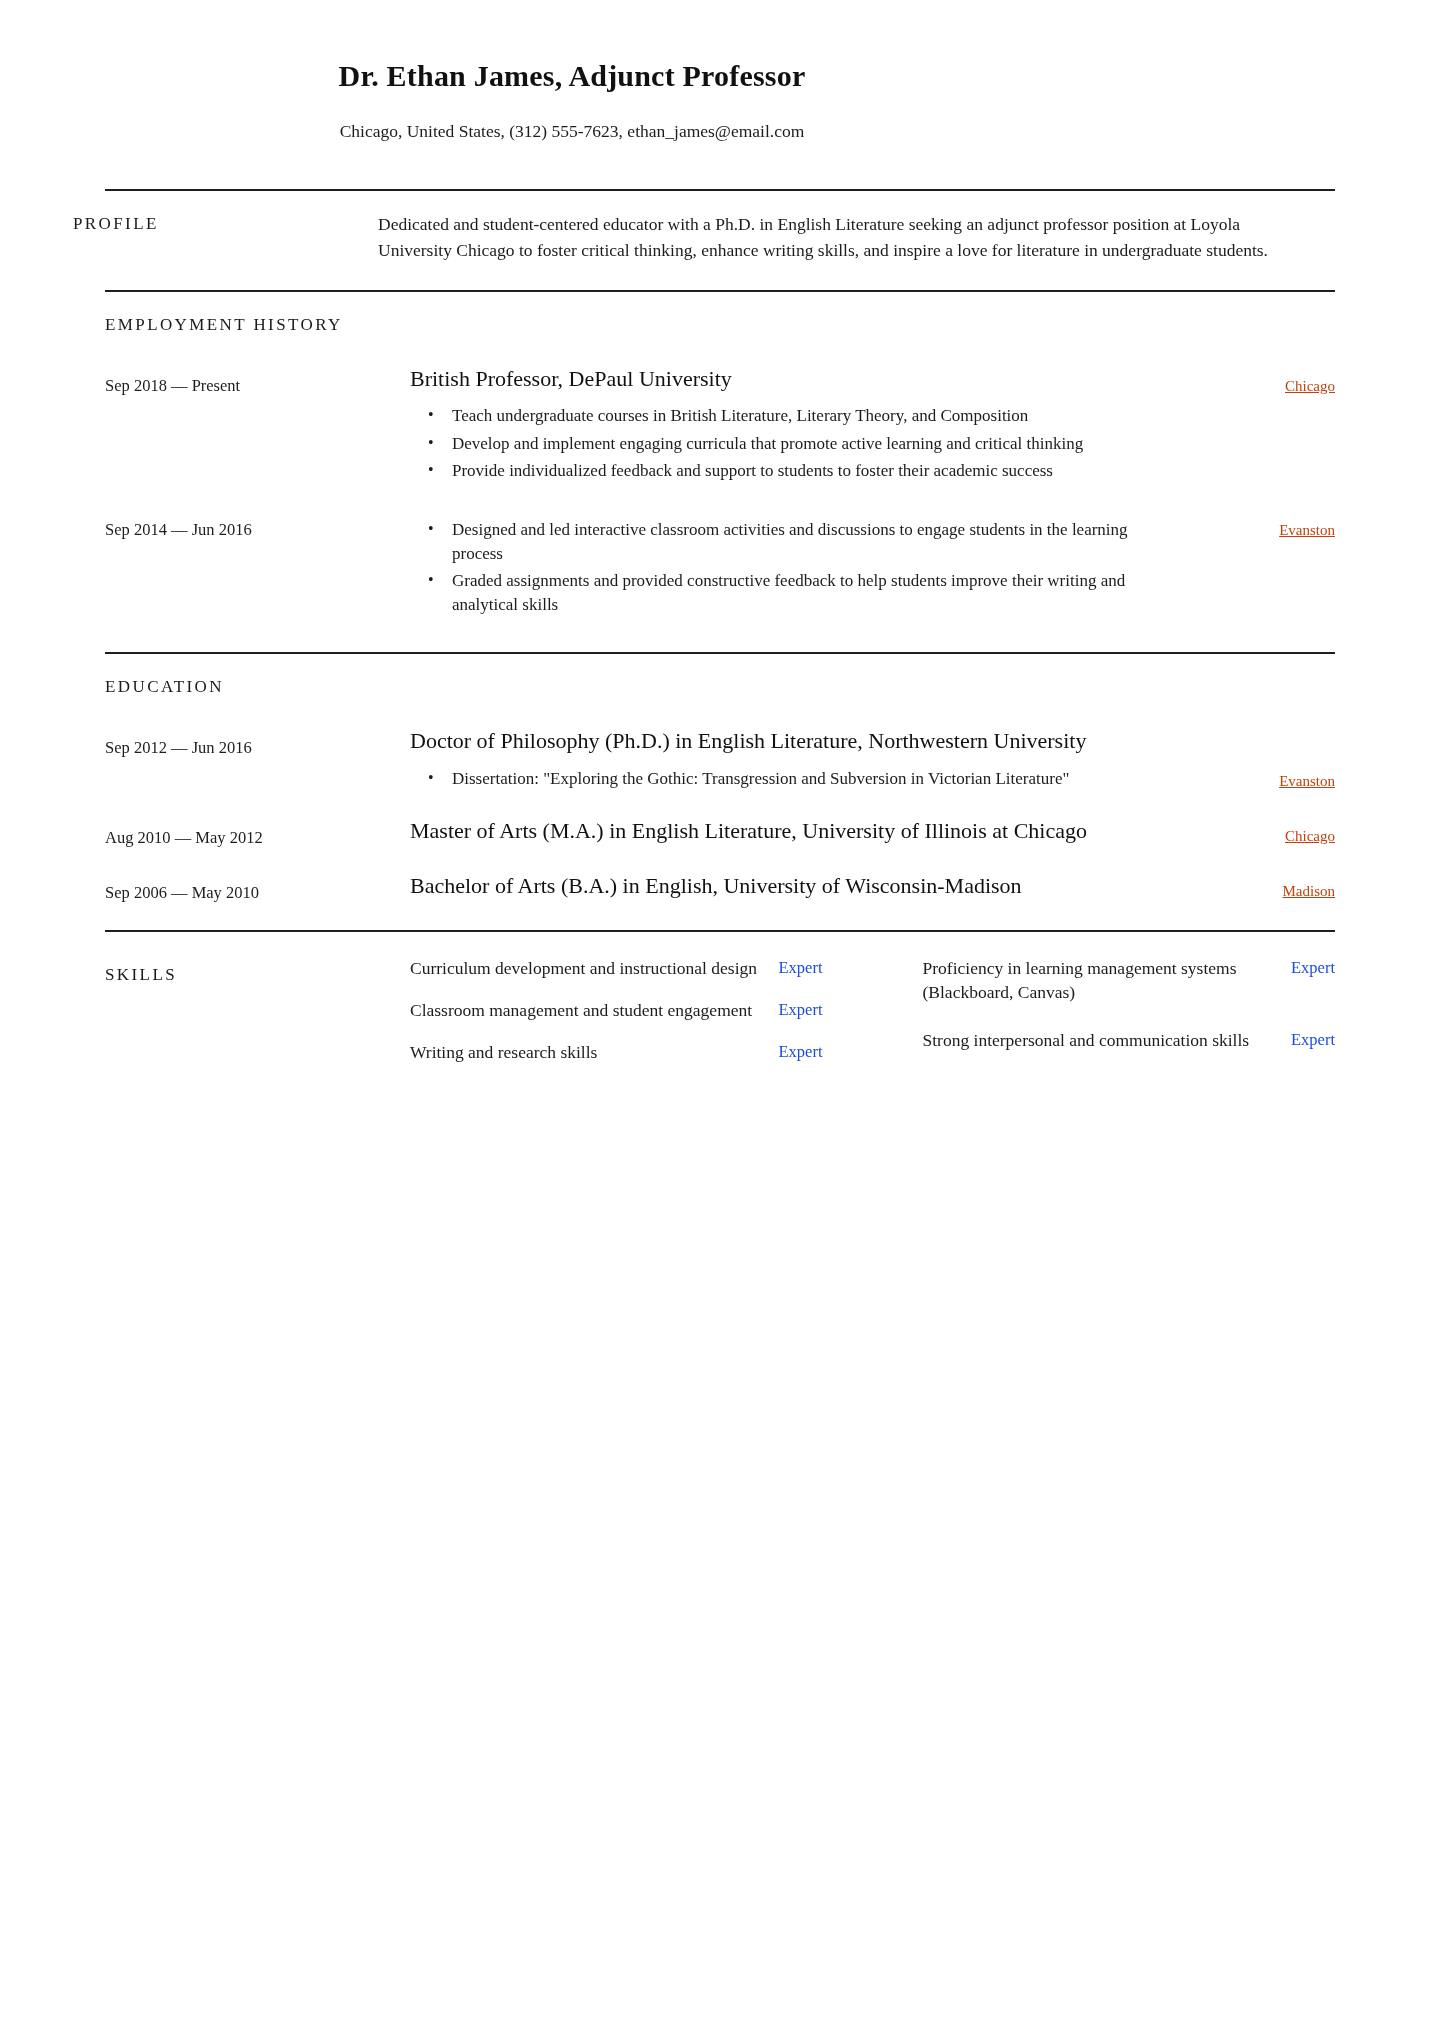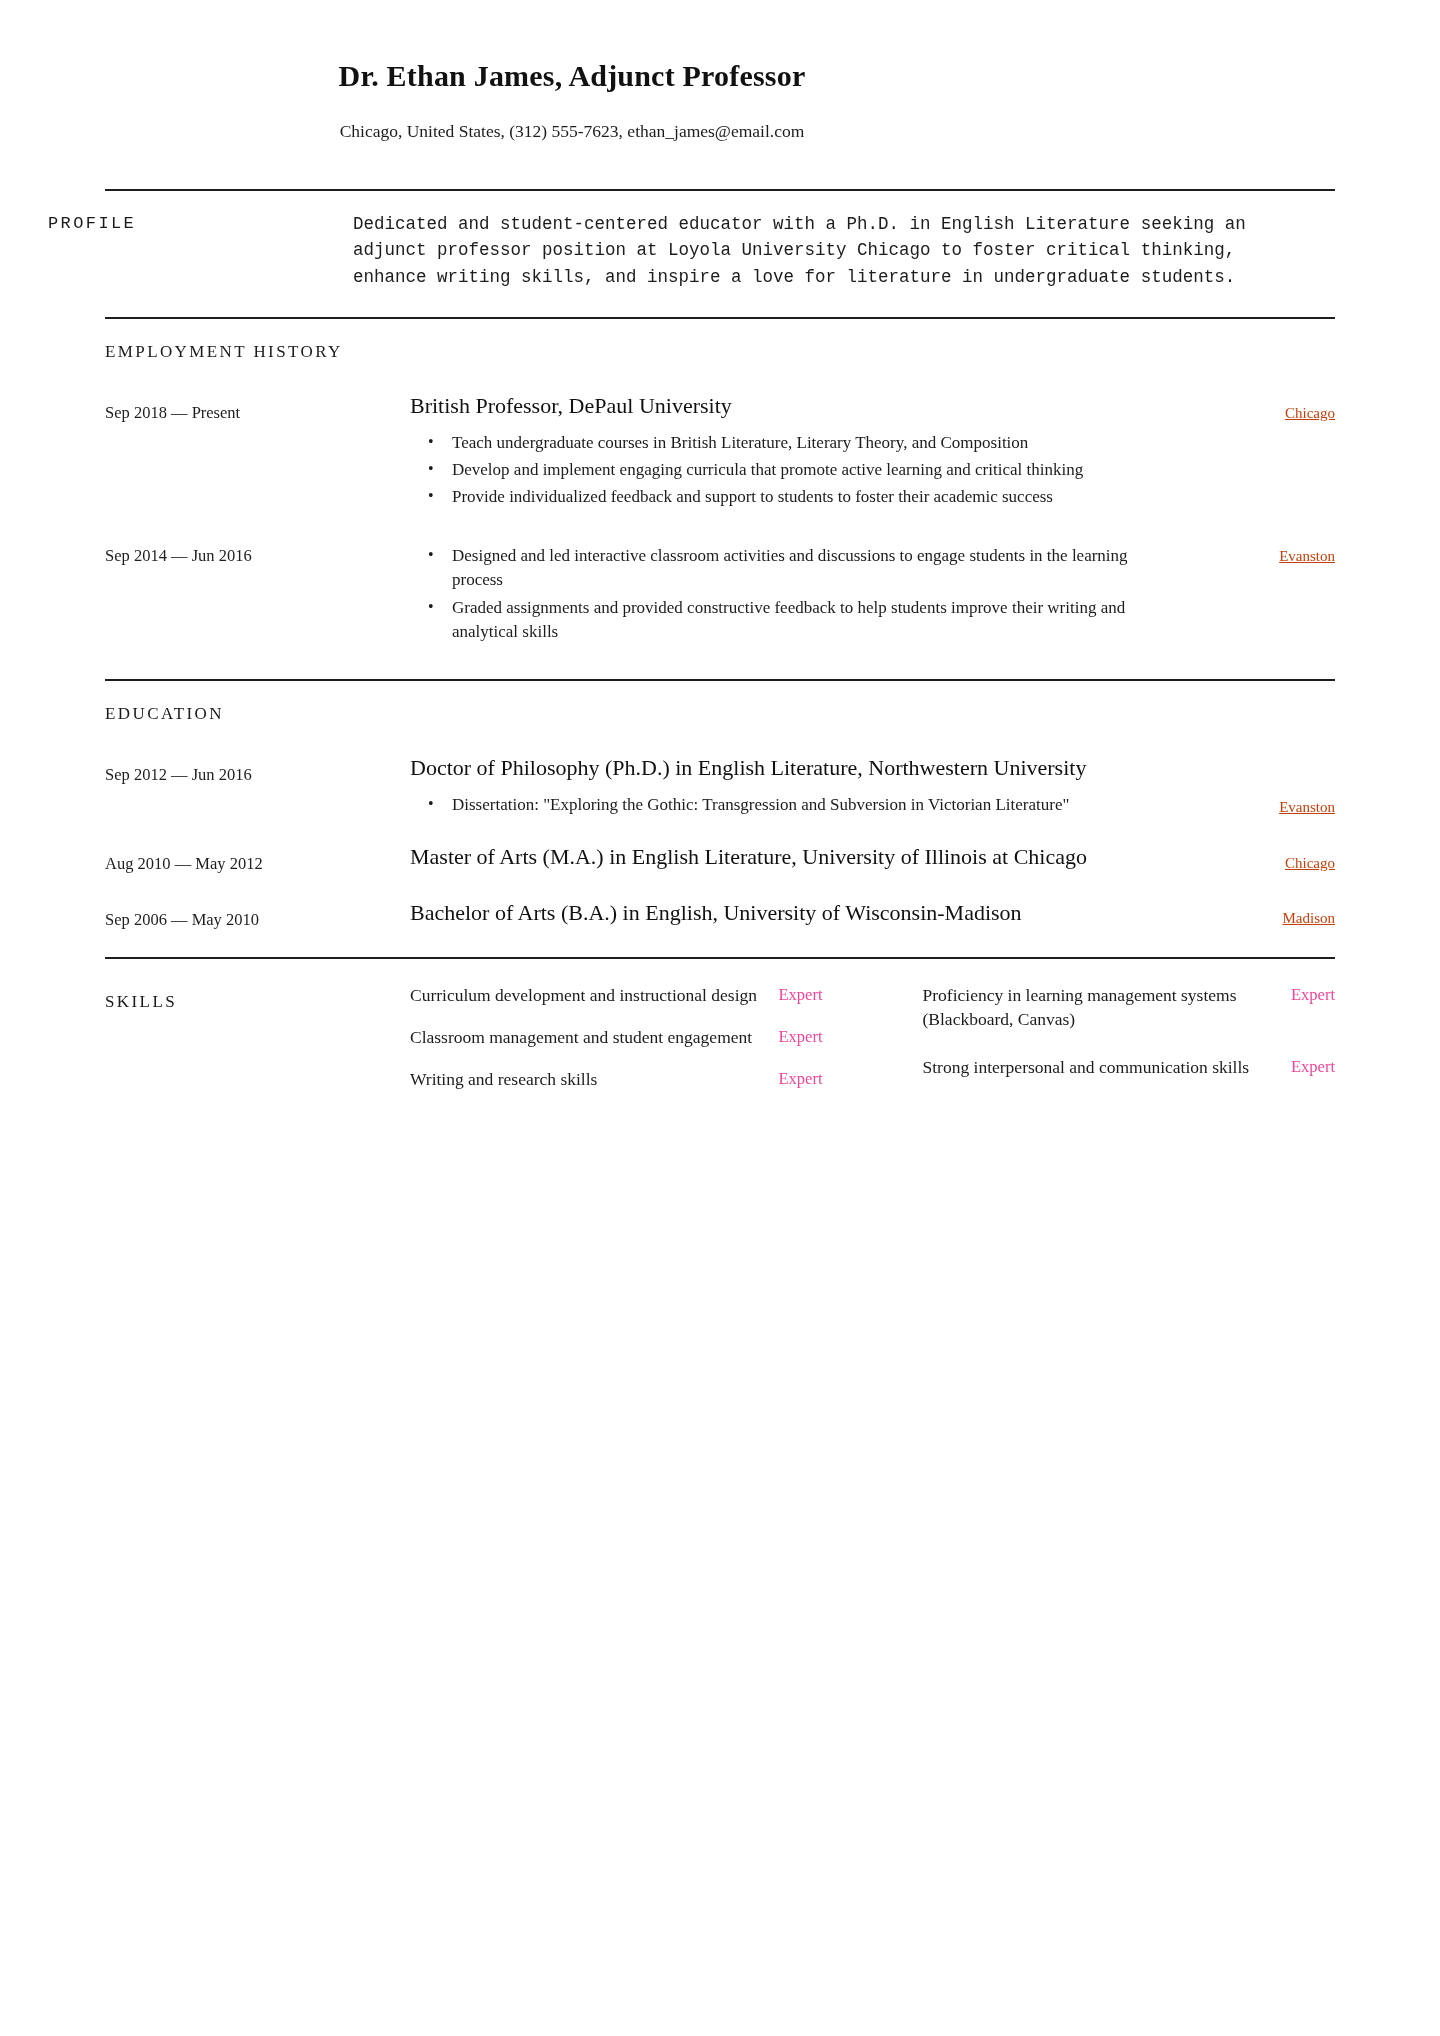--- a/index.html
+++ b/index.html
@@ -49,24 +49,23 @@
     border: 0;
     border-top: 2px solid #1e1e1e;
     margin: 0;
     width: 1230px;
     margin-left: 105px;
   }
   .rule.top-rule { margin-top: 46px; }
 
   .section {
     width: 1230px;
-    margin-left: 48px;
-    display: flex;
-    box-sizing: border-box;
-    font-family: Liberation Mono, monospace;
+    margin-left: 73px;
+    display: flex;
+    box-sizing: border-box;
   }
 
   .col-label {
     width: 305px;
     flex: 0 0 305px;
     box-sizing: border-box;
     padding-top: 22px;
   }
   .col-body {
     flex: 1 1 auto;
@@ -203,21 +202,21 @@
   .skill-name {
     flex: 1 1 auto;
     font-size: 17.5px;
     line-height: 1.38;
     color: #1c1c1c;
     padding-right: 14px;
   }
   .skill-level {
     flex: 0 0 auto;
     font-size: 16.5px;
-    color: #ec4899;
+    color: #1d4ed8;
     white-space: nowrap;
     padding-top: 2px;
   }
   .skills-col.right .skill-row { margin-bottom: 24px; }
 </style>
 </head>
 <body>
 
 <div class="page">
 

